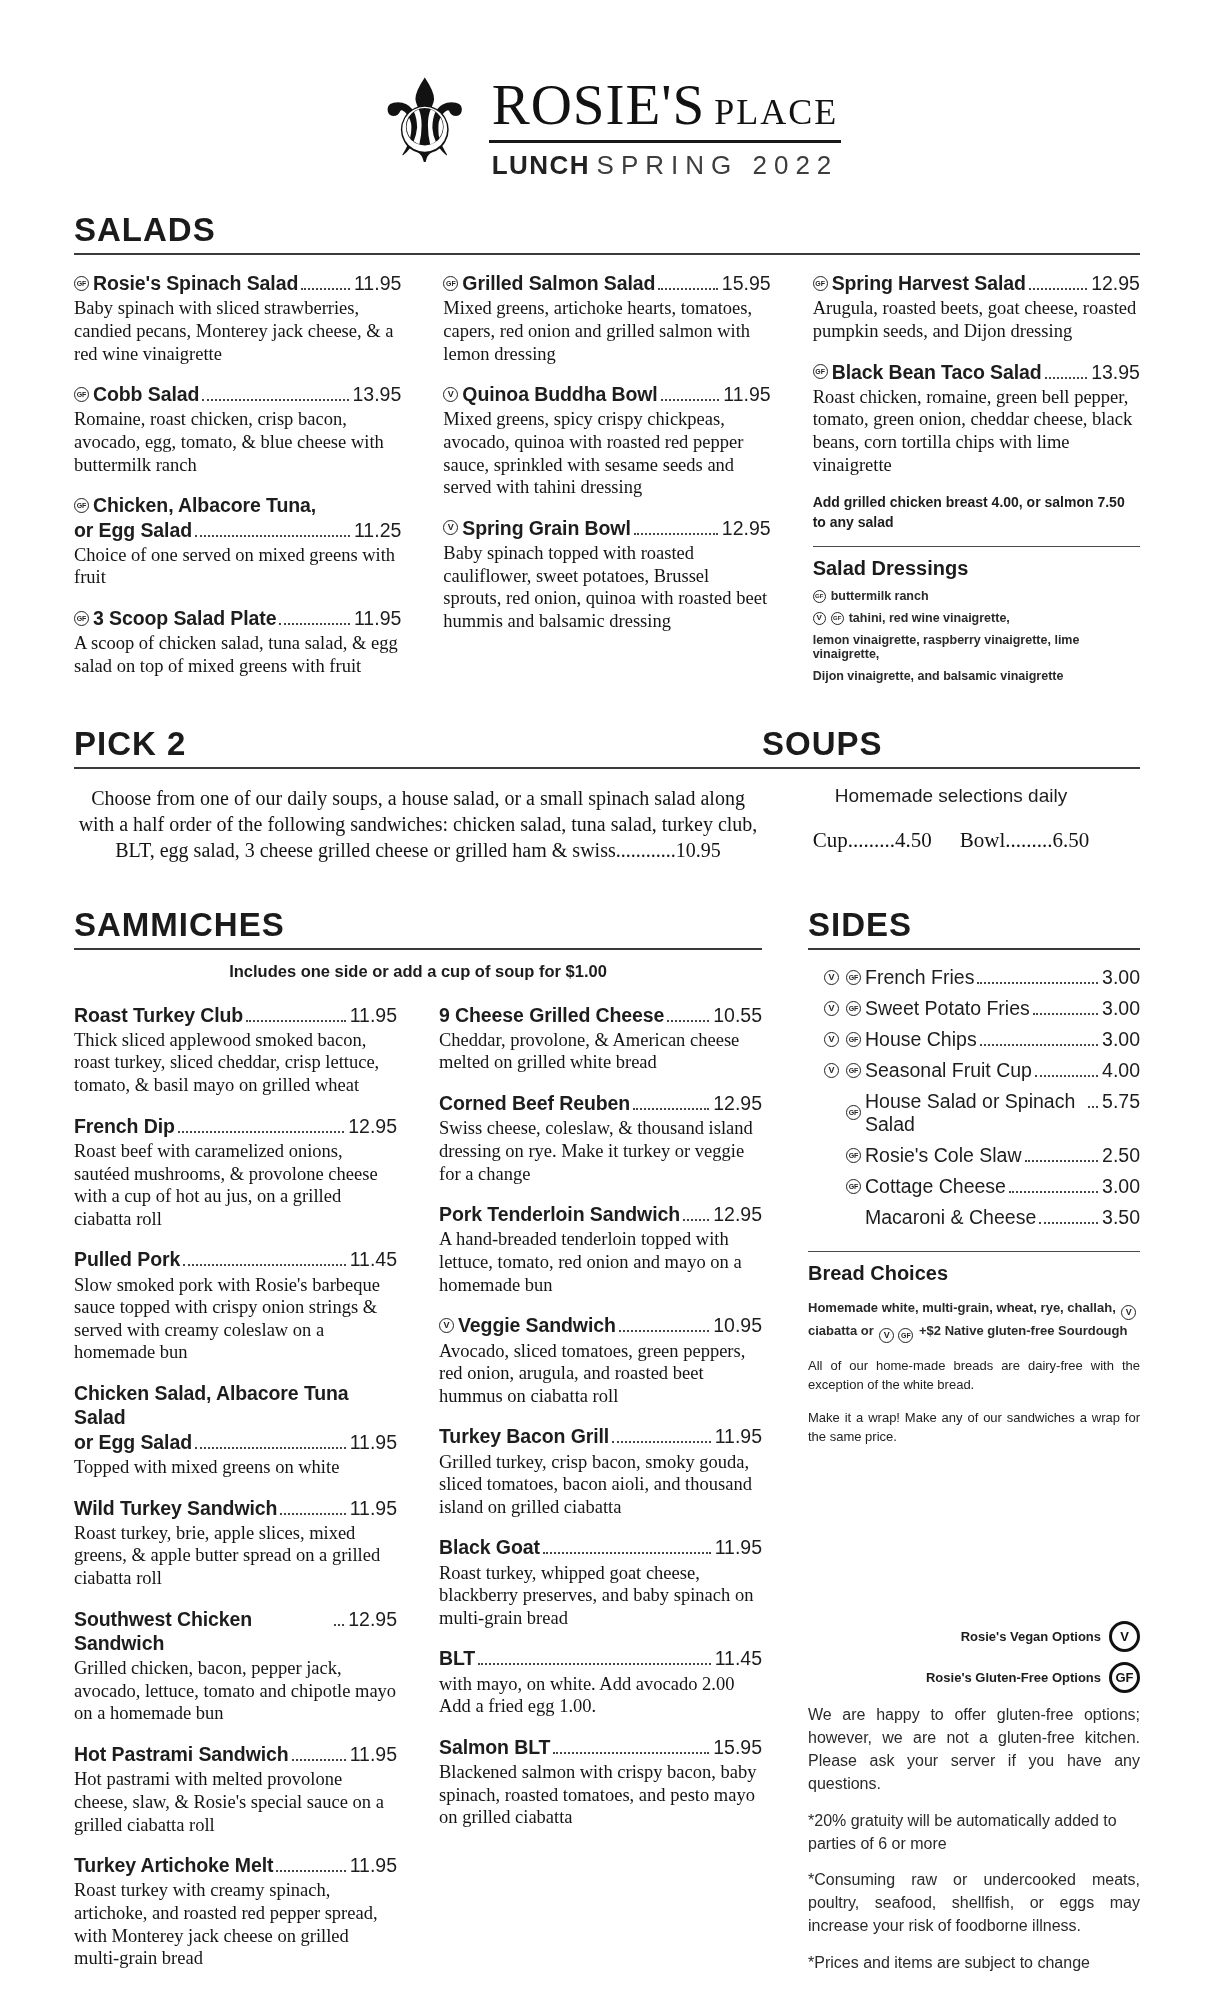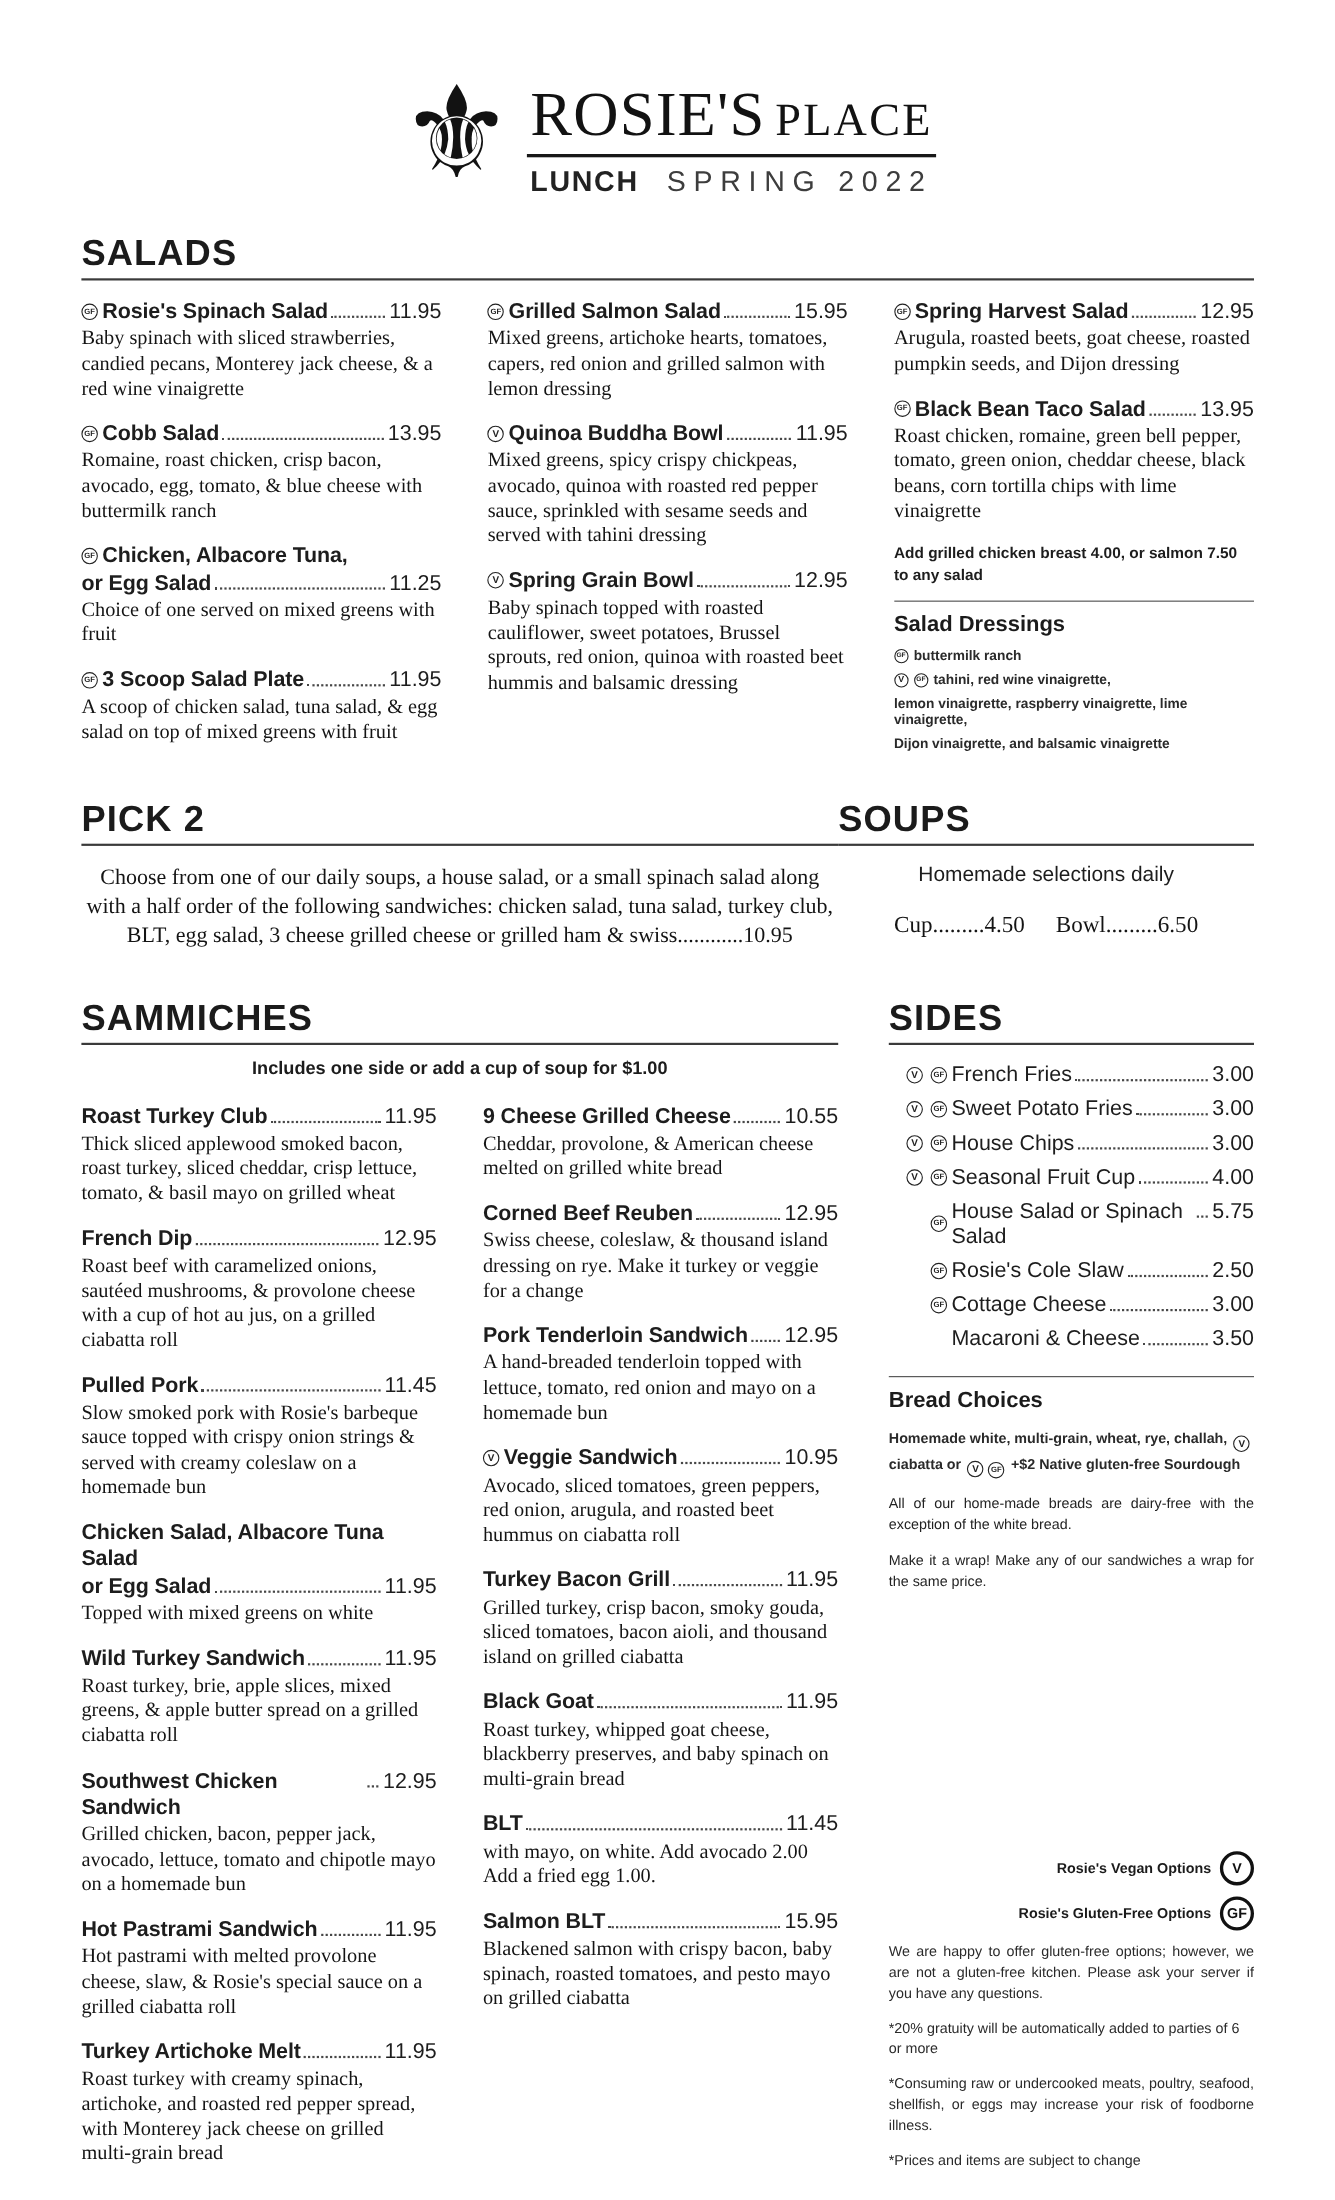--- a/index.html
+++ b/index.html
@@ -9,21 +9,21 @@
     background:#ffffff; color:#1c1c1c;
     font-family:"Liberation Sans", sans-serif;
     padding:64px 74px 0;
   }
   
   .header { display:flex; justify-content:center; align-items:center; gap:12px; margin:8px 0 30px; }
   .fleur { font-family:"DejaVu Sans", sans-serif; font-size:116px; line-height:1; color:#121212; margin-top:-10px; }
   .brand-stack { display:inline-block; }
   .brand-line { font-family:"Liberation Serif", serif; border-bottom:3px solid #181818; padding:0 3px 3px; white-space:nowrap; color:#121212; }
   .brand-big { font-size:57px; letter-spacing:1px; }
-  .brand-small { font-size:42px; margin-left:9px; letter-spacing:2px; }
+  .brand-small { font-size:36px; margin-left:9px; letter-spacing:2px; }
   .brand-sub { display:flex; justify-content:space-between; align-items:baseline; margin-top:7px; padding:0 3px; }
   .lunch { font-weight:700; font-size:26px; letter-spacing:1.5px; color:#222; }
   .season { font-weight:400; font-size:26px; letter-spacing:7px; color:#3d3d3d; }
   
   .sec-title { font-size:33px; font-weight:700; letter-spacing:1px; text-align:left; margin:0 0 4px; color:#1b1b1b; }
   .rule { border-bottom:2px solid #3a3a3a; margin-bottom:16px; }
   section { margin:0; }
   
   .cols3 { display:flex; gap:42px; }
   .cols2 { display:flex; gap:42px; }
@@ -68,21 +68,21 @@
   .bp { font-size:13px; line-height:1.5; color:#222; margin:0 0 13px; }
   .bp-just { text-align:justify; }
   .bl { font-size:13px; font-weight:700; line-height:1.7; color:#2a2a2a; margin:0 0 13px; }
   .bi { display:inline-flex; vertical-align:-3px; margin:0 2px; }
   
   .menu-footer { margin-top:auto; }
   .fr { display:flex; justify-content:flex-end; align-items:center; gap:8px; margin-bottom:10px; }
   .fl { font-weight:700; font-size:13px; color:#1b1b1b; }
   .bigb { flex:none; width:31px; height:31px; border:3.5px solid #111; border-radius:50%;
           display:flex; align-items:center; justify-content:center; font-size:13px; font-weight:700; color:#111; }
-  .fp { font-size:13px; line-height:1.45; color:#2a2a2a; margin:6px 0 13px; }
+  .fp { font-size:16px; line-height:1.45; color:#2a2a2a; margin:6px 0 13px; }
   .fp-just { text-align:justify; }
 </style>
 </head>
 <body>
 
 <header class="header">
   <span class="fleur">⚜</span>
   <div class="brand-stack">
     <div class="brand-line">
       <span class="brand-big">ROSIE'S</span><span class="brand-small">PLACE</span>

